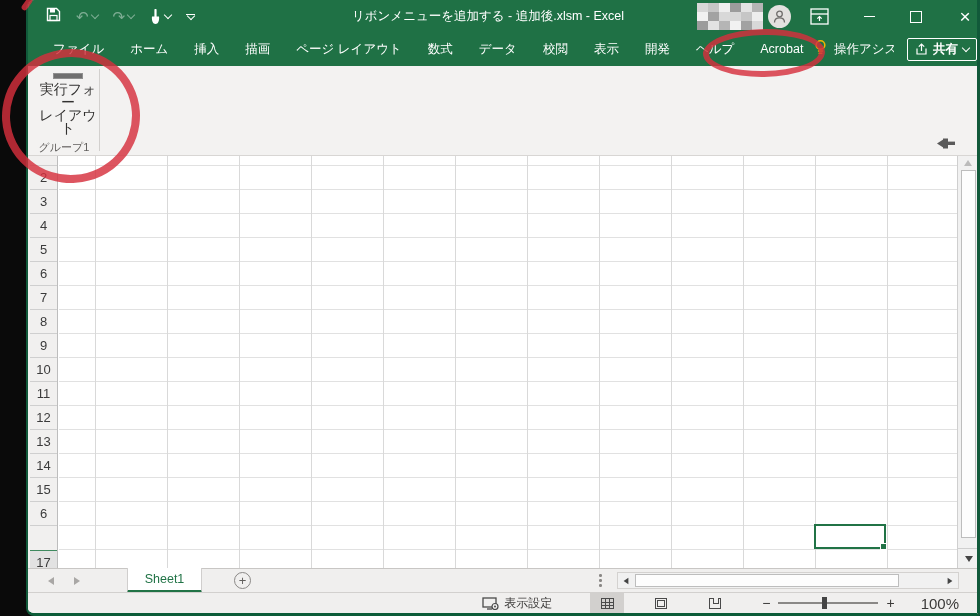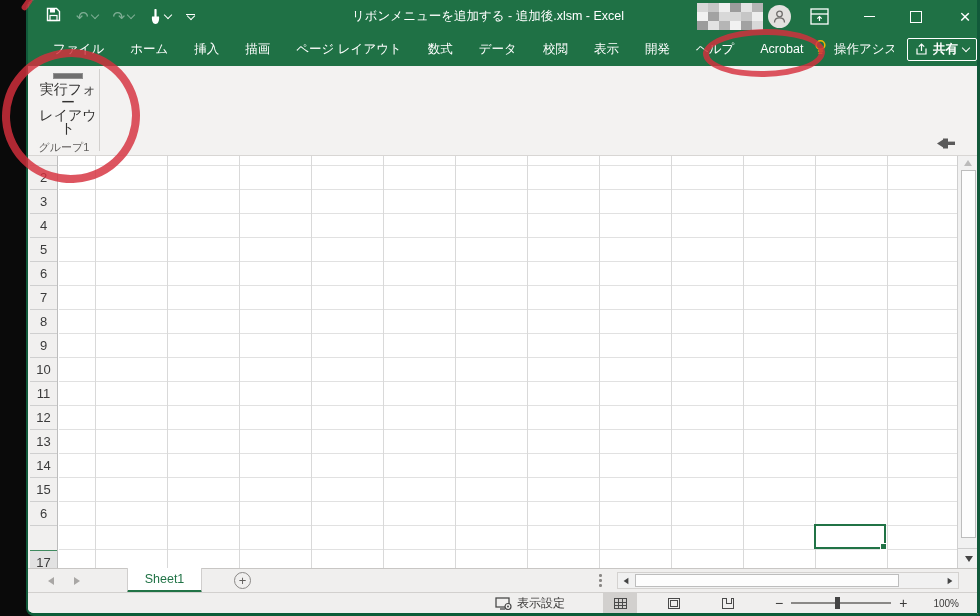--- a/index.html
+++ b/index.html
@@ -320,21 +320,21 @@
               <i></i>
             </span>
           </span>
         <span class="zoomslider">
           <span class="zsign">−</span>
           <span class="ztrack">
               <span class="zthumb"></span>
             </span>
           <span class="zsign">+</span>
         </span>
-        <span style="font-size:10px;margin-left:6px;">100%</span>
+        <span style="font-size:15px;margin-left:6px;">100%</span>
       </div>
     </div>
   </div>
 
   <div class="ann ann-btn"></div>
   <div class="ann-tail"></div>
   <div class="ann ann-tab"></div>
 </div>
 
 </body></html>

